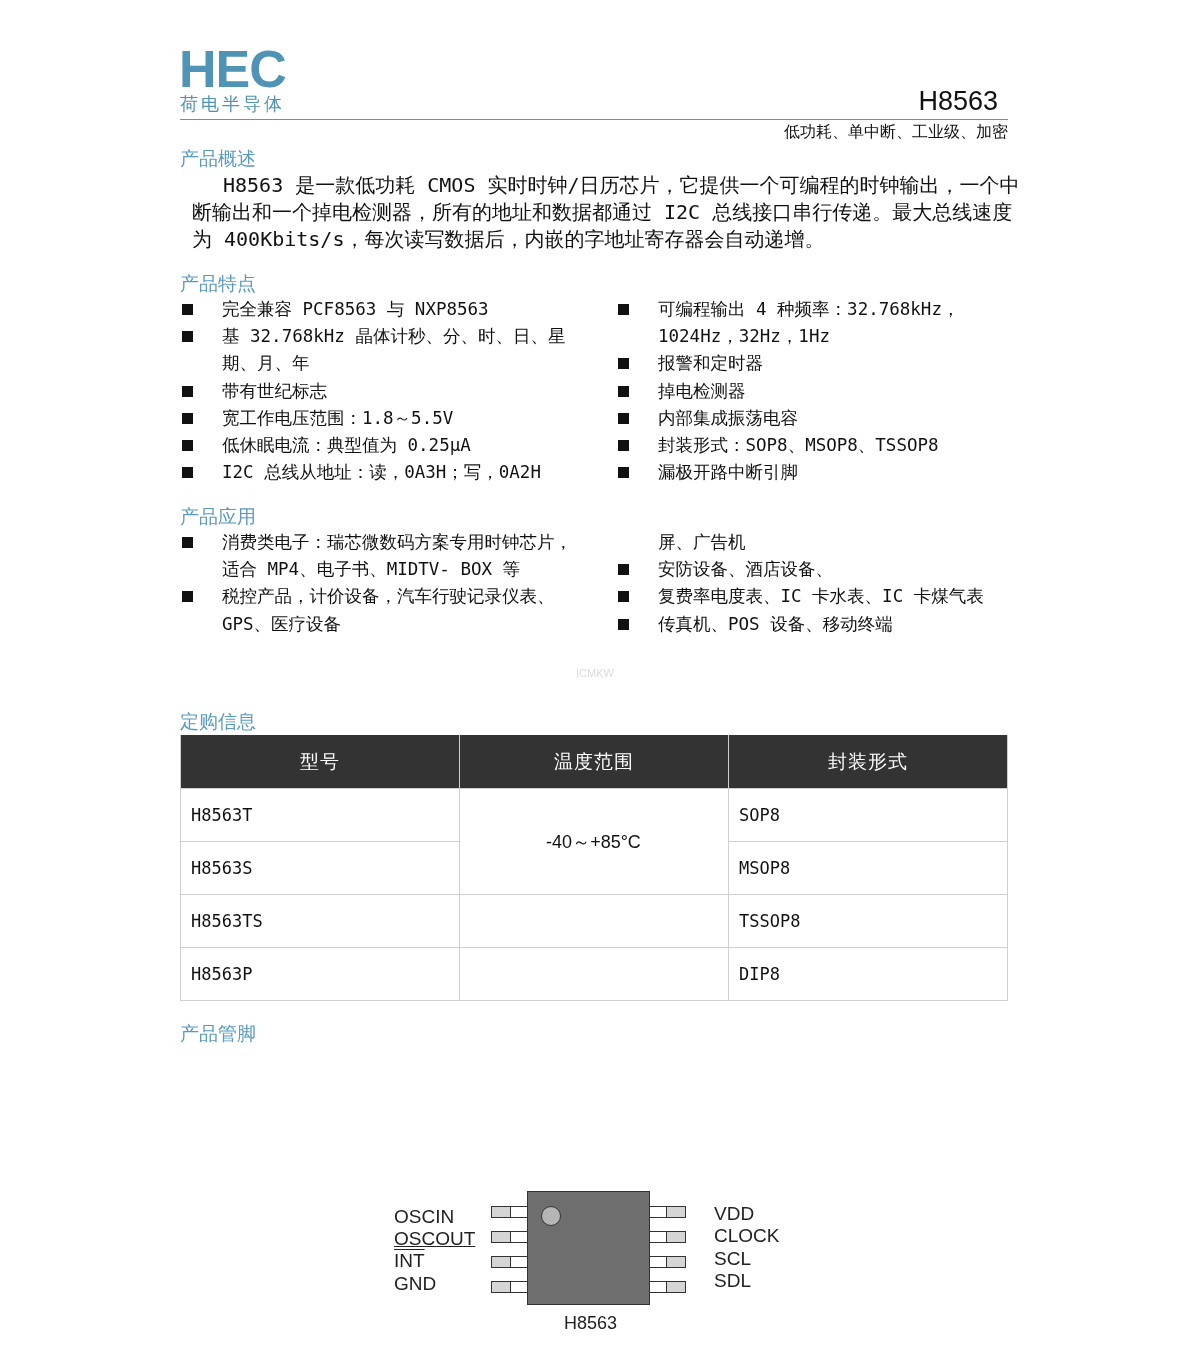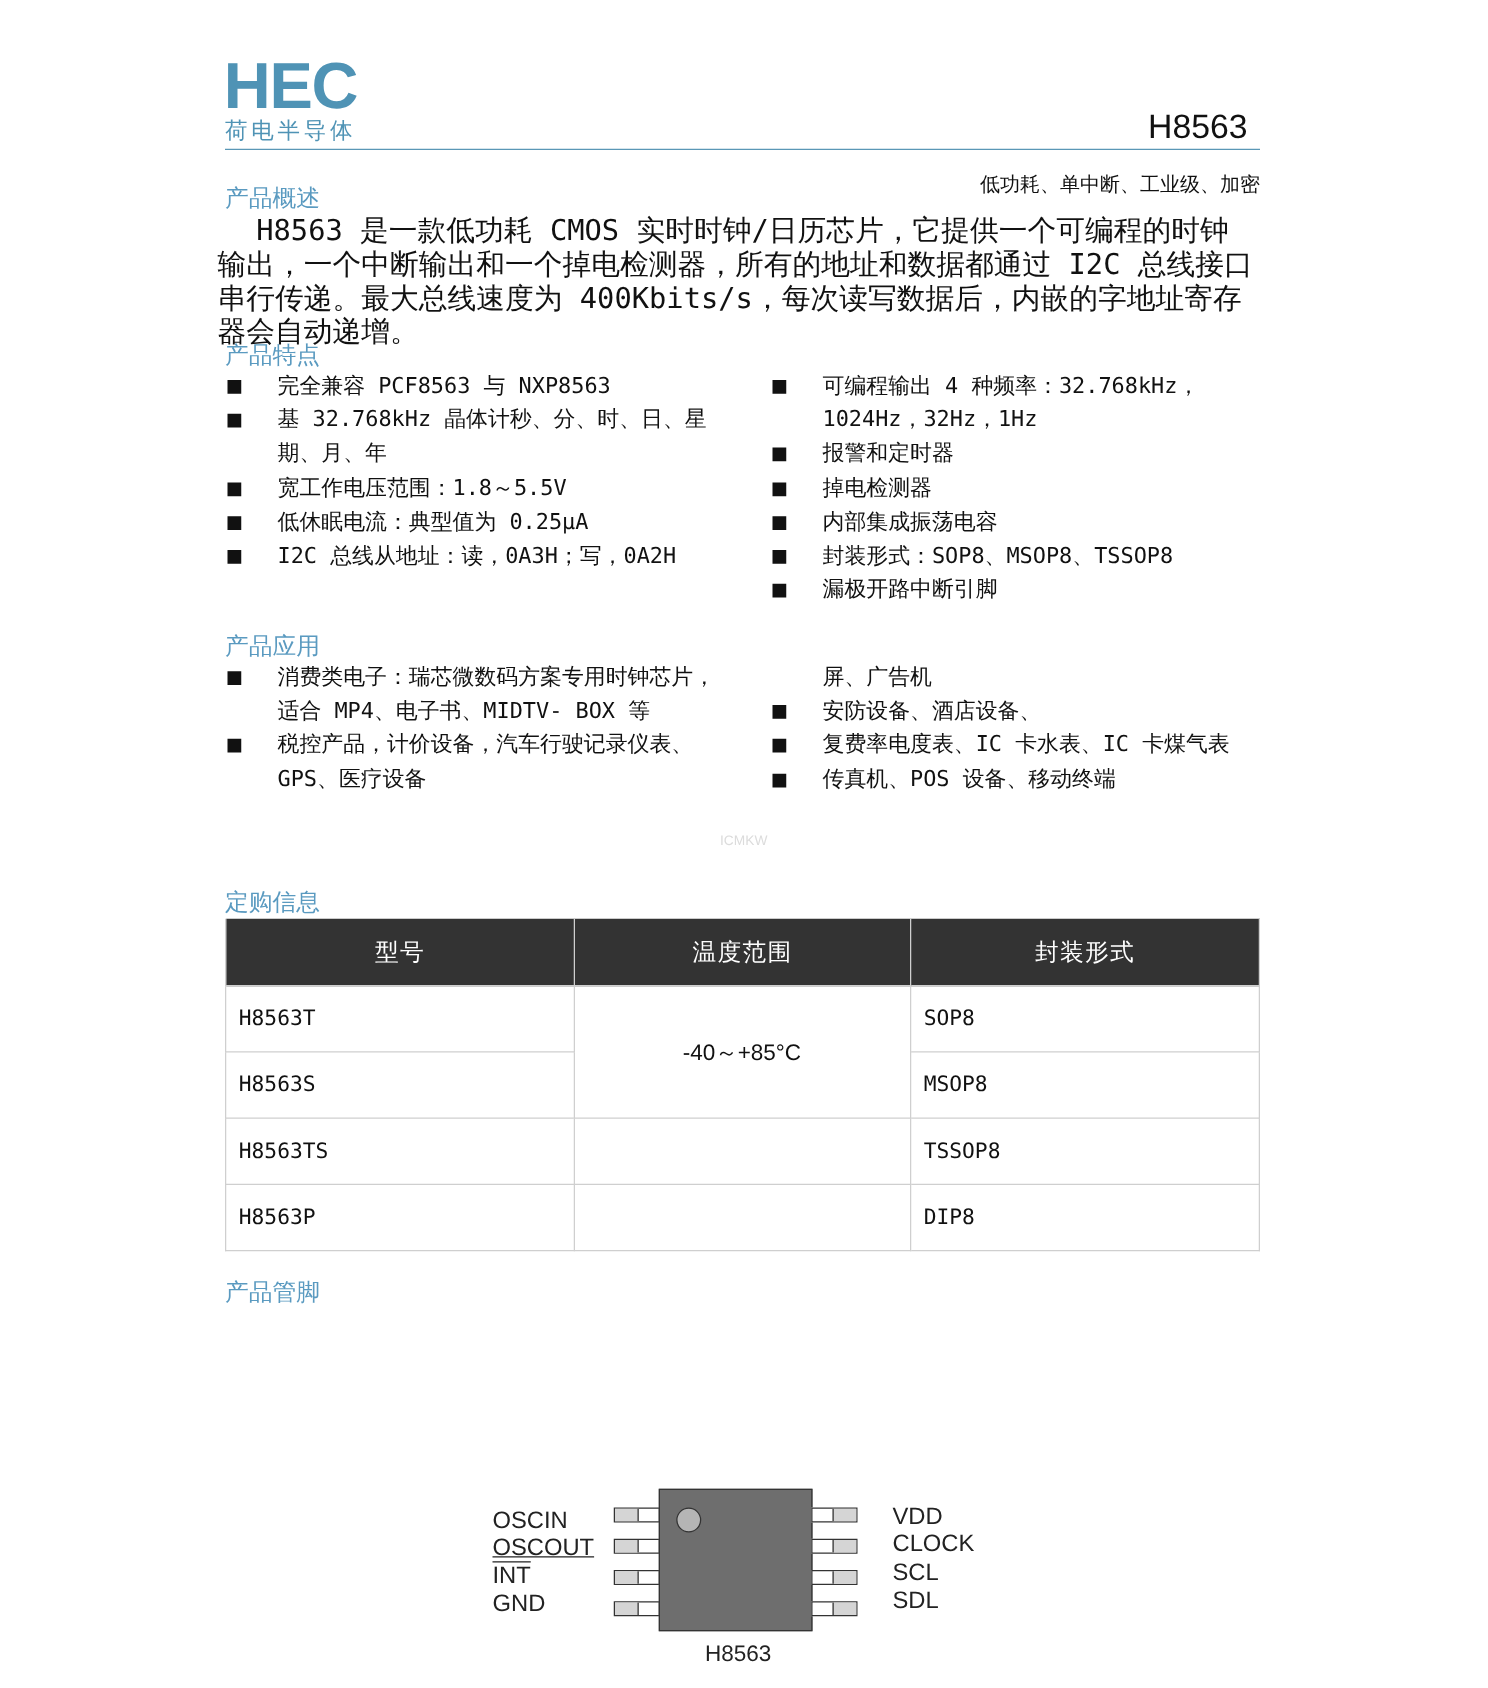--- a/index.html
+++ b/index.html
@@ -5,23 +5,23 @@
   html, body { margin: 0; padding: 0; background: #ffffff; }
   body { width: 1190px; height: 1350px; position: relative; overflow: hidden;
          font-family: "DejaVu Sans Mono", "Liberation Mono", monospace; color: #111; }
   .abs { position: absolute; }
   .logo-mark { left: 179px; top: 46px; font-family: "Liberation Sans", sans-serif; font-weight: bold;
                font-size: 52px; line-height: 46px; color: #4f93b5; letter-spacing: -1px; }
   .logo-sub { left: 180px; top: 92px; font-family: "DejaVu Sans", sans-serif; font-size: 18px;
               color: #4f93b5; letter-spacing: 3px; }
   .rule { left: 180px; top: 119px; width: 828px; height: 1px; background: #5a97b6; }
   .part { right: 192px; top: 86px; font-family: "Liberation Sans", sans-serif; font-size: 27px; color: #111; }
-  .tagline { right: 182px; top: 122px; font-family: "DejaVu Sans", sans-serif; font-size: 16px; color: #111; margin-top: 16px; }
+  .tagline { right: 182px; top: 122px; font-family: "DejaVu Sans", sans-serif; font-size: 16px; color: #111; }
   .sec { font-family: "DejaVu Sans", sans-serif; font-size: 19px; color: #5a9ac0; left: 180px; }
-  .para { left: 174px; top: 172px; width: 830px; font-size: 23px; line-height: 27px; }
+  .para { left: 192px; top: 172px; width: 830px; font-size: 20px; line-height: 27px; }
   .para .indent { display: inline-block; width: 31px; }
   ul.blist { list-style: none; margin: 0; padding: 0; position: absolute; }
   ul.blist li { position: relative; padding-left: 42px; font-size: 17.5px; line-height: 27.2px; }
   ul.blist li .bullet { position: absolute; left: 2px; top: 8px; width: 11px; height: 11px; background: #111; }
   .watermark { left: 576px; top: 667px; font-family: "Liberation Sans", sans-serif; font-size: 11px; color: #dcdcdc; }
   table.order { position: absolute; left: 180px; top: 735px; width: 828px; border-collapse: collapse; }
   table.order th { background: #333333; color: #fff; font-family: "DejaVu Sans", sans-serif; font-weight: normal;
                    font-size: 19px; height: 51px; border: 1px solid #cfcfcf; border-top: none; letter-spacing: 1px; }
   table.order td { border: 1px solid #cfcfcf; height: 50px; font-size: 17px; padding-left: 10px; width: 265px; }
   table.order td.center { text-align: center; padding-left: 0; font-family: "Liberation Sans", sans-serif; font-size: 18px; }
@@ -46,20 +46,21 @@
 <div class="abs rule"></div>
 <div class="abs tagline">低功耗、单中断、工业级、加密</div>
 
 <div class="abs sec" style="top:146px;">产品概述</div>
 <div class="abs para"><span class="indent"></span><span>H8563 是一款低功耗 CMOS 实时时钟/日历芯片，它提供一个可编程的时钟输出，一个中断输出和一个掉电检测器，所有的地址和数据都通过 I2C 总线接口串行传递。最大总线速度为 400Kbits/s，每次读写数据后，内嵌的字地址寄存器会自动递增。</span></div>
 
 <div class="abs sec" style="top:271px;">产品特点</div>
 <ul class="blist" style="left:180px; top:296px; width:400px;">
   <li><span class="bullet"></span><span>完全兼容 PCF8563 与 NXP8563</span></li>
   <li><span class="bullet"></span><span>基 32.768kHz 晶体计秒、分、时、日、星期、月、年</span></li>
+  <li><span class="bullet"></span><span>带有世纪标志</span></li>
   <li><span class="bullet"></span><span>宽工作电压范围：1.8～5.5V</span></li>
   <li><span class="bullet"></span><span>低休眠电流：典型值为 0.25μA</span></li>
   <li><span class="bullet"></span><span>I2C 总线从地址：读，0A3H；写，0A2H</span></li>
 </ul>
 <ul class="blist" style="left:616px; top:296px; width:392px;">
   <li><span class="bullet"></span><span>可编程输出 4 种频率：32.768kHz，1024Hz，32Hz，1Hz</span></li>
   <li><span class="bullet"></span><span>报警和定时器</span></li>
   <li><span class="bullet"></span><span>掉电检测器</span></li>
   <li><span class="bullet"></span><span>内部集成振荡电容</span></li>
   <li><span class="bullet"></span><span>封装形式：SOP8、MSOP8、TSSOP8</span></li>

